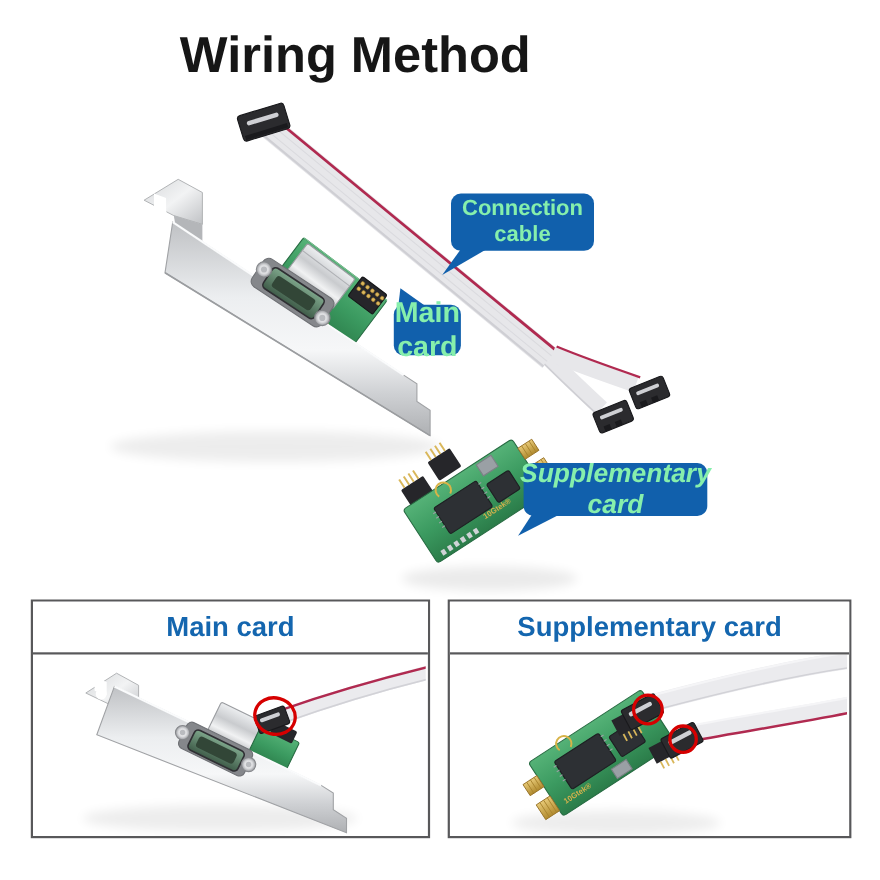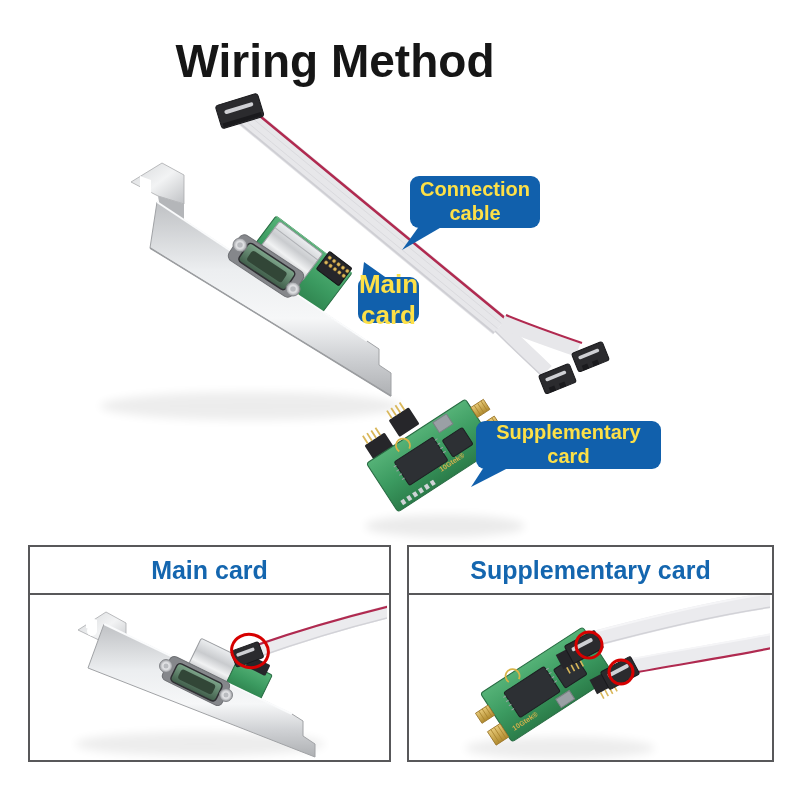--- a/index.html
+++ b/index.html
@@ -1,26 +1,26 @@
 <!DOCTYPE html>
 <html><head>
 <meta charset="utf-8">
 <style>
   html,body{margin:0;padding:0;background:#ffffff;}
   .page{position:relative;width:800px;height:800px;background:#ffffff;overflow:hidden;
         font-family:"Liberation Sans",sans-serif;}
-  .title{position:absolute;top:22px;left:0;width:646px;margin:12px;text-align:center;
+  .title{position:absolute;top:22px;left:0;width:646px;margin:0;text-align:center;
          font-size:46px;font-weight:700;color:#161616;letter-spacing:0px;}
   svg.art{position:absolute;left:0;top:0;width:800px;height:800px;z-index:1;}
-  .bubble{position:absolute;z-index:3;background:#1160AC;color:#fde047;font-weight:700;
+  .bubble{position:absolute;z-index:3;background:#1160AC;color:#86efac;font-weight:700;
           display:flex;align-items:center;justify-content:center;text-align:center;
           border-radius:9px;line-height:1.18;white-space:pre-line;}
   .b-conn{left:410px;top:176px;width:130px;height:52px;font-size:20px;}
   .b-main{left:358px;top:277px;width:61px;height:46px;font-size:26px;}
-  .b-supp{left:476px;top:421px;width:185px;height:48px;font-size:20px;}
+  .b-supp{left:476px;top:421px;width:167px;height:48px;font-size:24px;font-style:italic;}
   .panel{position:absolute;z-index:2;border:2px solid #58585a;background:transparent;}
   .p-left{left:28px;top:545px;width:359px;height:213px;}
   .p-right{left:407px;top:545px;width:363px;height:213px;}
   .panel-header{height:46px;border-bottom:2px solid #58585a;background:#ffffff;
                 display:flex;align-items:center;justify-content:center;
                 font-size:25px;font-weight:700;color:#1466AF;}
 </style>
 </head>
 <body>
 

